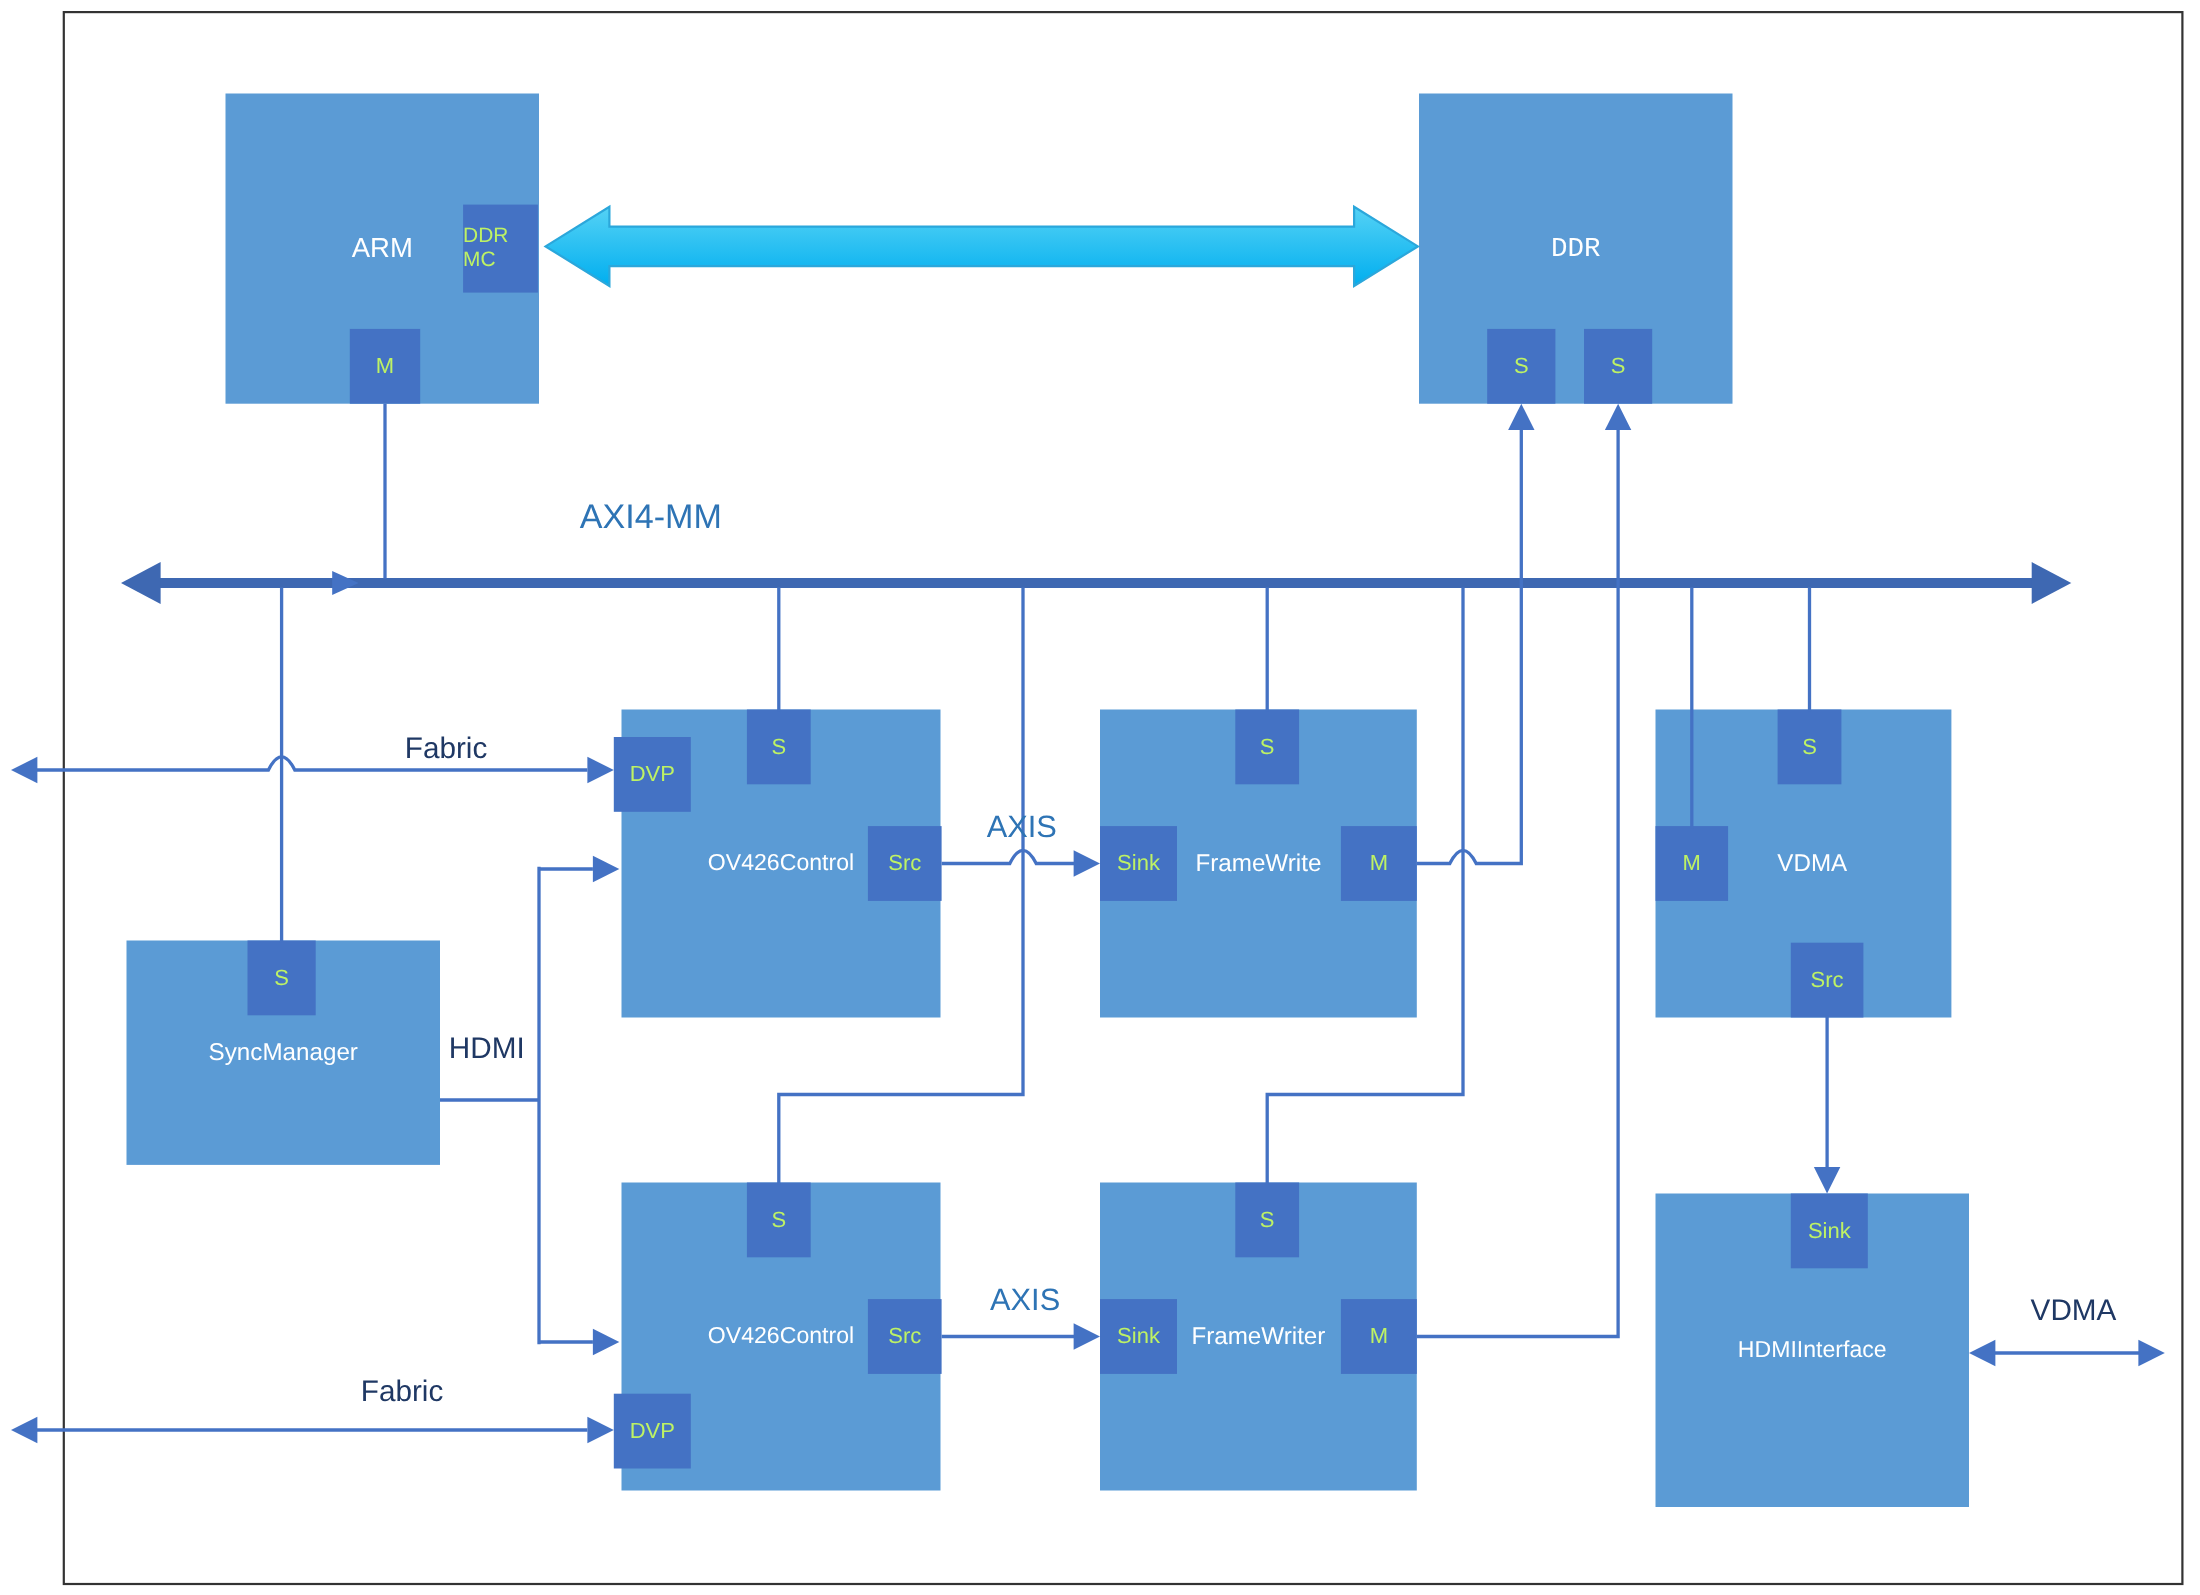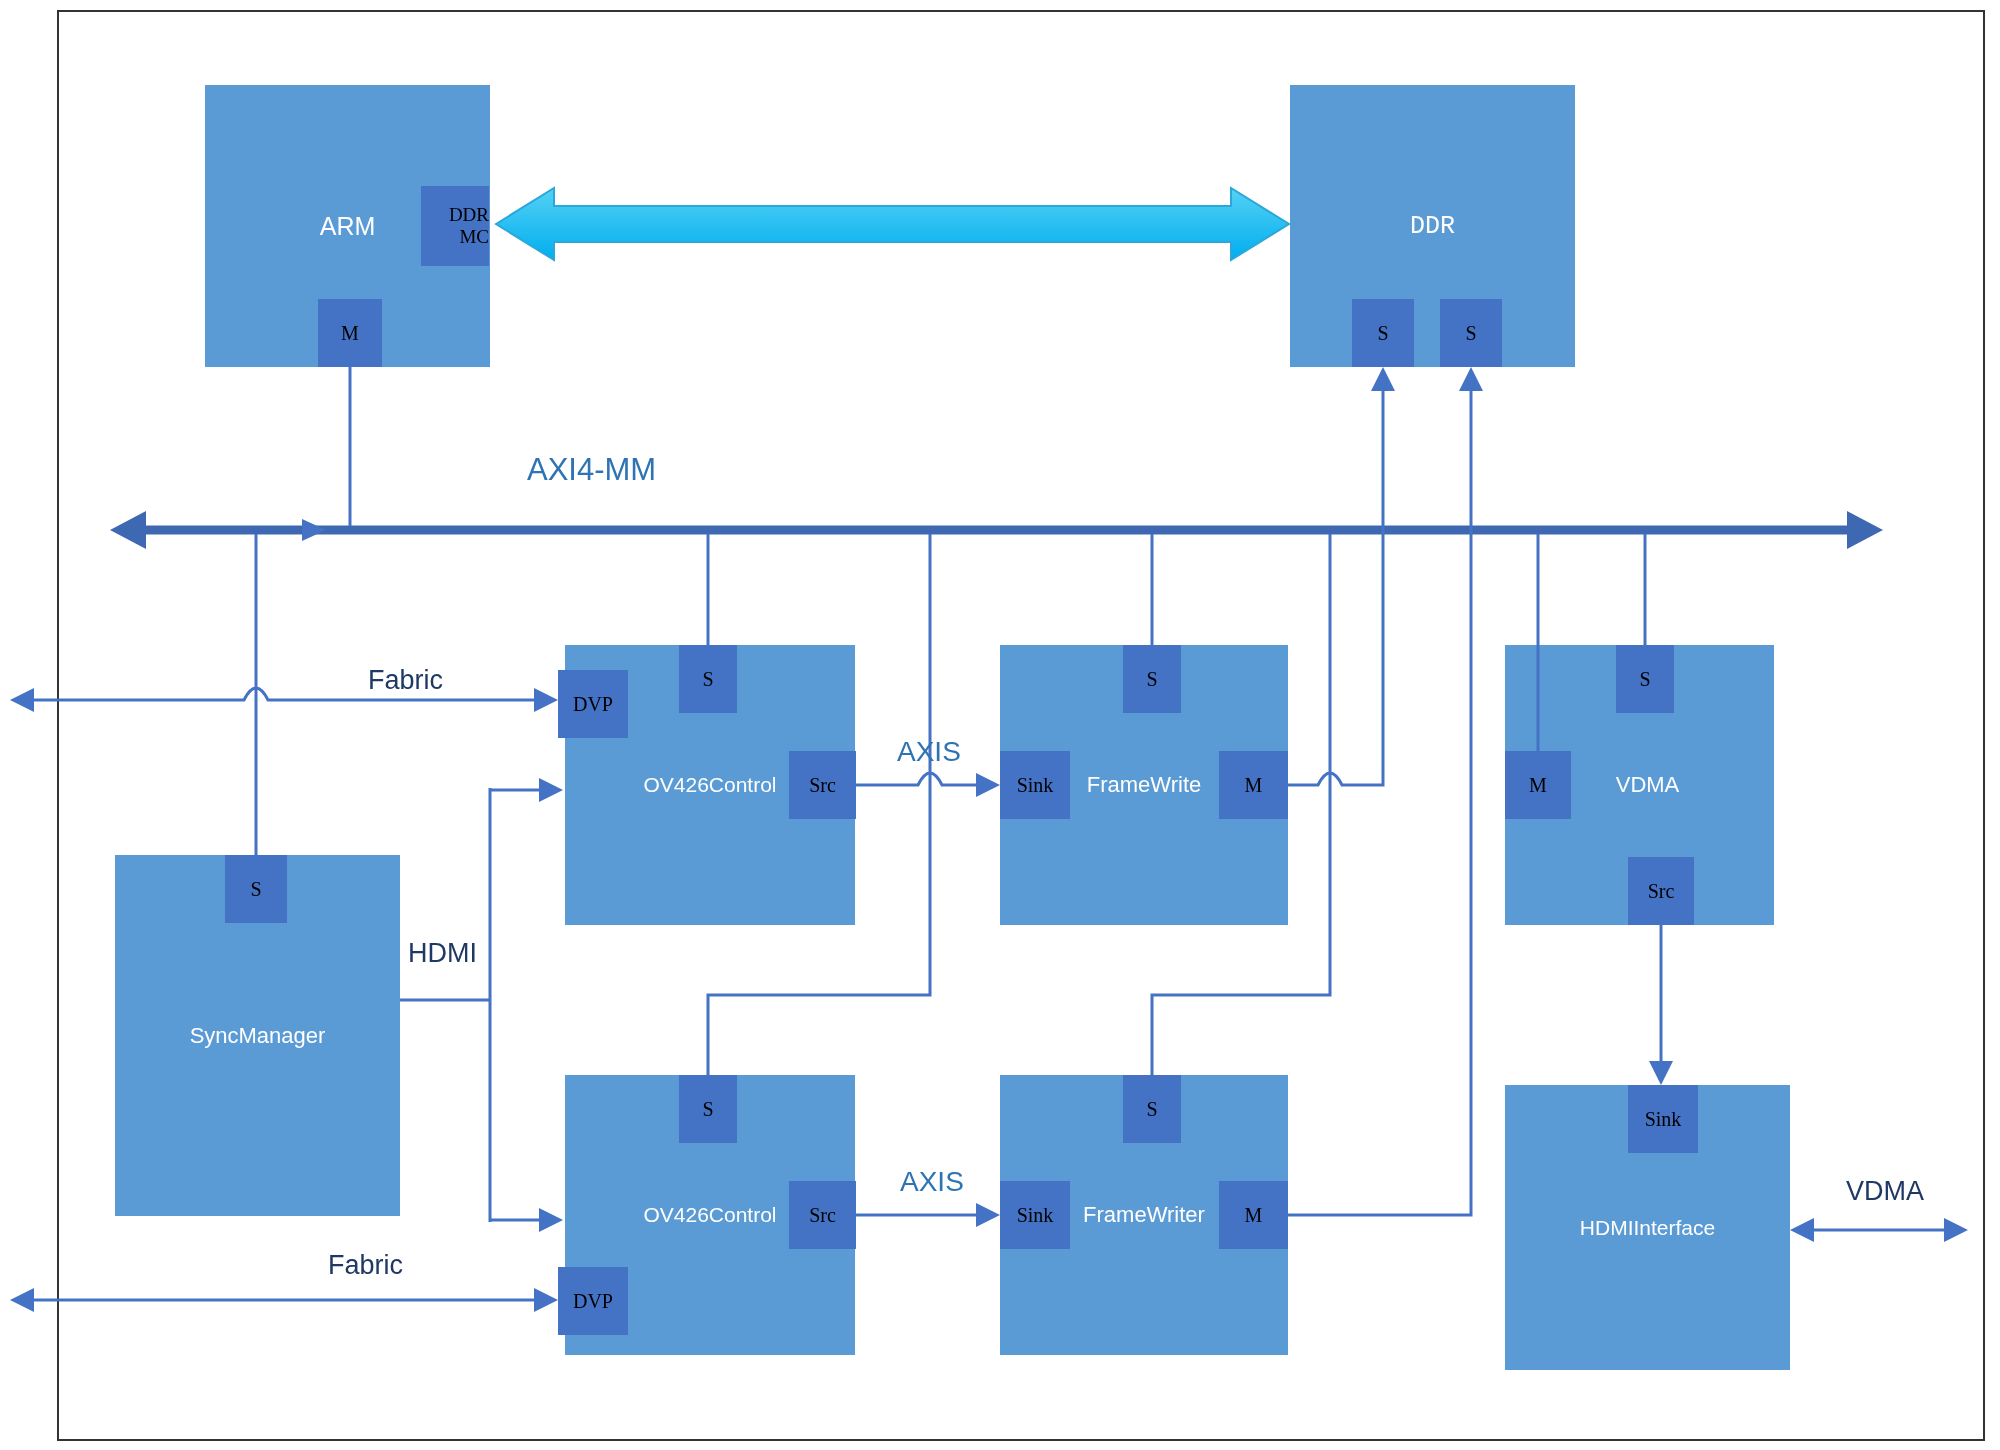--- a/index.html
+++ b/index.html
@@ -10,22 +10,22 @@
   html,body{margin:0;padding:0;background:#fff;}
   .canvas{position:relative;width:2000px;height:1450px;background:var(--bg);
           font-family:"Liberation Sans",sans-serif;overflow:hidden;}
   .frame{position:absolute;left:57px;top:10px;width:1928px;height:1431px;
          border:2px solid var(--border);box-sizing:border-box;z-index:0;}
   .block{position:absolute;background:var(--block);display:flex;align-items:center;
          justify-content:center;z-index:1;}
   .lbl{color:#fff;font-size:22px;white-space:nowrap;}
   .lbl-lg{font-size:25px;}
   .lbl-sm{font-size:21px;}
-  .port{position:absolute;background:var(--port);color:#000000;display:flex;align-items:center;
-        justify-content:center;font-size:20px;z-index:2;text-align:right;line-height:1.15;font-family:Liberation Serif, serif;}
+  .port{position:absolute;background:var(--port);color:#bef264;display:flex;align-items:center;
+        justify-content:center;font-size:20px;z-index:2;text-align:left;line-height:1.15;}
   .port-wrap{font-size:19px;}
   .svg-layer{position:absolute;left:0;top:0;width:2000px;height:1450px;z-index:3;pointer-events:none;}
   .wire{fill:none;stroke:var(--wire);stroke-width:3;}
   .bus{fill:none;stroke:var(--bus);stroke-width:9;}
   .arrow{fill:var(--wire);stroke:none;}
   .bus-arrow{fill:var(--bus);stroke:none;}
   .cyan-body{stroke:var(--cyan-stroke);stroke-width:2;}
   .grad-top{stop-color:var(--cyan-light);}
   .grad-bot{stop-color:var(--cyan);}
   .flabel{position:absolute;z-index:4;white-space:nowrap;text-align:center;}
@@ -38,21 +38,21 @@
 
 <div class="canvas">
   <div class="frame"></div>
 
   <div class="block" style="left:205px;top:85px;width:285px;height:282px;">
     <span class="lbl lbl-lg">ARM</span>
   </div>
   <div class="block" style="left:1290px;top:85px;width:285px;height:282px;font-family:Liberation Mono, monospace;">
     <span class="lbl lbl-lg">DDR</span>
   </div>
-  <div class="block" style="left:115px;top:855px;width:285px;height:361px;">
+  <div class="block" style="left:115px;top:855px;width:285px;height:204px;">
     <span class="lbl">SyncManager</span>
   </div>
   <div class="block" style="left:565px;top:645px;width:290px;height:280px;">
     <span class="lbl lbl-sm">OV426Control</span>
   </div>
   <div class="block" style="left:1000px;top:645px;width:288px;height:280px;">
     <span class="lbl">FrameWrite</span>
   </div>
   <div class="block" style="left:1505px;top:645px;width:253px;height:280px;padding-left:16px;">
     <span class="lbl">VDMA</span>

